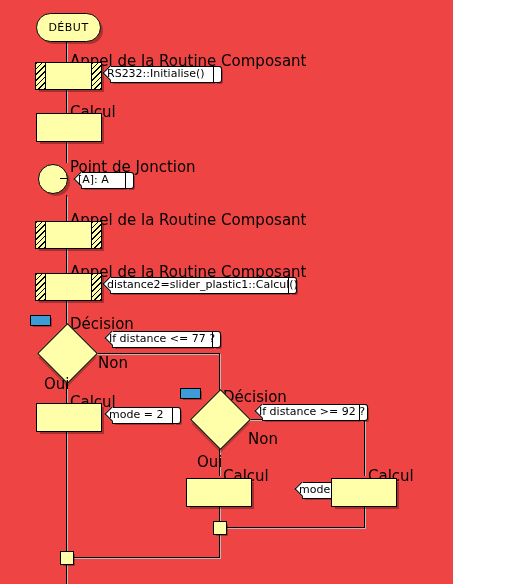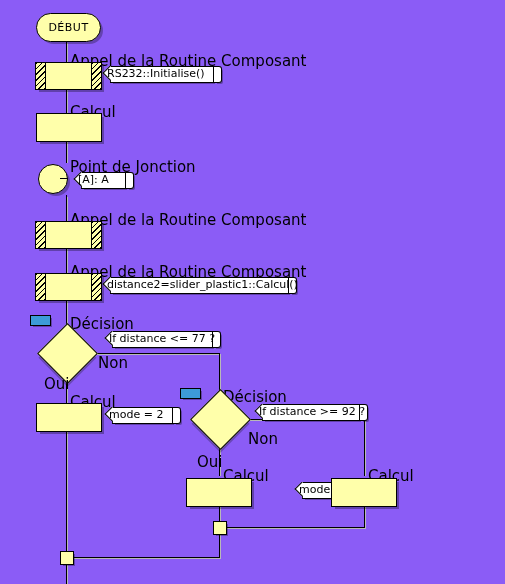--- a/index.html
+++ b/index.html
@@ -2,23 +2,23 @@
 <html><head>
 <meta charset="utf-8">
 <style>
   html,body{margin:0;padding:0;background:#ffffff;}
   body{
     font-family:"DejaVu Sans","Liberation Sans",sans-serif;
     -webkit-font-smoothing:none;
   }
   #canvas{
     position:relative;
-    width:505px;
+    width:453px;
     height:584px;
-    background:#8b5cf6;
+    background:#ef4444;
     overflow:hidden;
     text-align:center;
   }
   
   .lbl{
     position:absolute;
     font-size:15px;
     line-height:12px;
     color:#000;
     white-space:nowrap;

